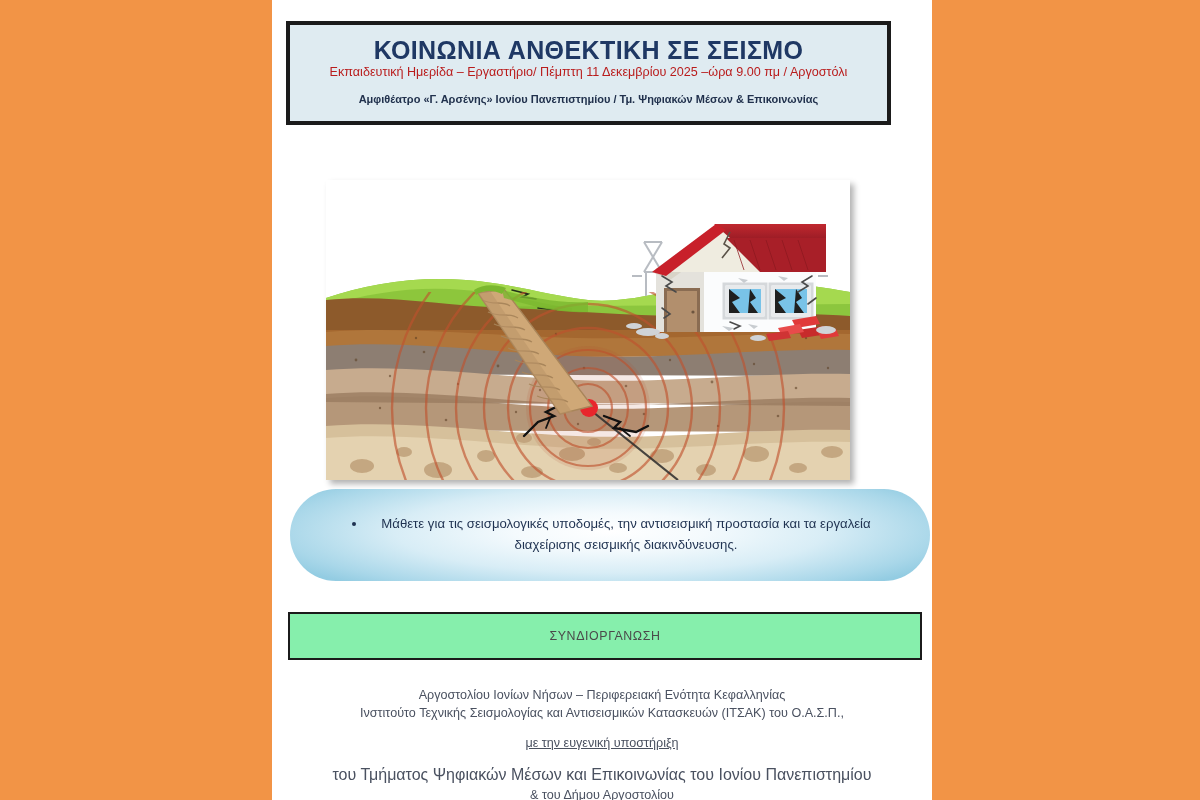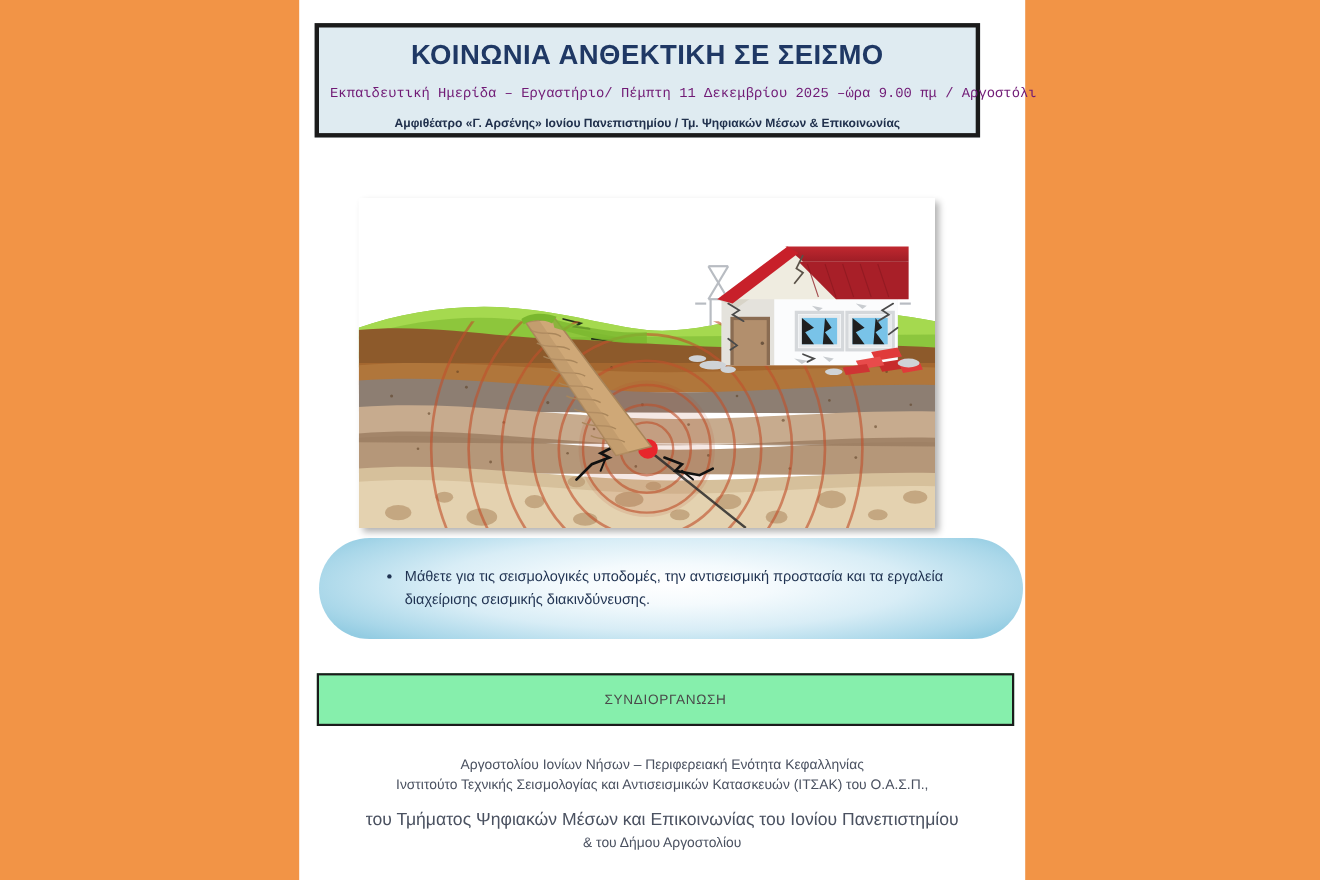--- a/index.html
+++ b/index.html
@@ -47,25 +47,23 @@
     font-size: 25px;
     font-weight: bold;
     color: #1f3864;
     letter-spacing: 0.4px;
     line-height: 1.15;
     margin: 3px 0 0 0;
     white-space: nowrap;
   }
   .header-sub {
     font-size: 12.6px;
-    color: #701a75;
-    margin-top: 13px;
+    color: #b91c1c;
     line-height: 1.2;
     white-space: nowrap;
-    font-family: Liberation Mono, monospace;
   }
   .header-venue {
     font-size: 11px;
     font-weight: bold;
     color: #21314d;
     margin-top: 13px;
     line-height: 1.2;
     white-space: nowrap;
   }
 
@@ -103,20 +101,21 @@
     width: 100%;
     box-sizing: border-box;
   }
   .pill li {
     position: relative;
     font-size: 13.2px;
     color: #1f3251;
     line-height: 1.55;
     padding-left: 16px;
     margin: 0 0 1px 0;
+    text-align: center;
   }
   .pill li::before {
     content: "";
     position: absolute;
     left: 0;
     top: 8px;
     width: 4px;
     height: 4px;
     border-radius: 50%;
     background: #1f3251;
@@ -421,18 +420,19 @@
       </ul>
     </div>
 
     <div class="coorg-box">
       <span class="coorg-label">ΣΥΝΔΙΟΡΓΑΝΩΣΗ</span>
     </div>
 
     <div class="credits">
       <div class="line">Αργοστολίου Ιονίων Νήσων – Περιφερειακή Ενότητα Κεφαλληνίας</div>
       <div class="line">Ινστιτούτο Τεχνικής Σεισμολογίας και Αντισεισμικών Κατασκευών (ΙΤΣΑΚ) του Ο.Α.Σ.Π.,</div>
+      <div class="support">με την ευγενική υποστήριξη</div>
       <div class="dept">του  Τμήματος Ψηφιακών Μέσων και Επικοινωνίας του Ιονίου Πανεπιστημίου</div>
       <div class="line">&amp;  του Δήμου Αργοστολίου</div>
     </div>
 
   </div>
 </div>
 
 </body></html>

